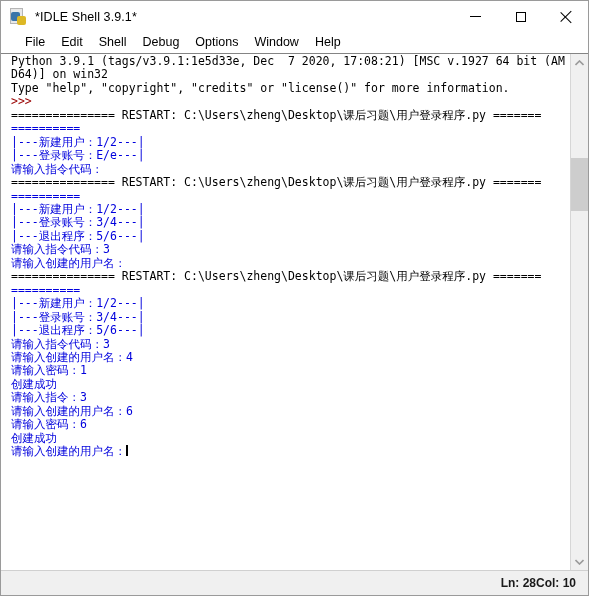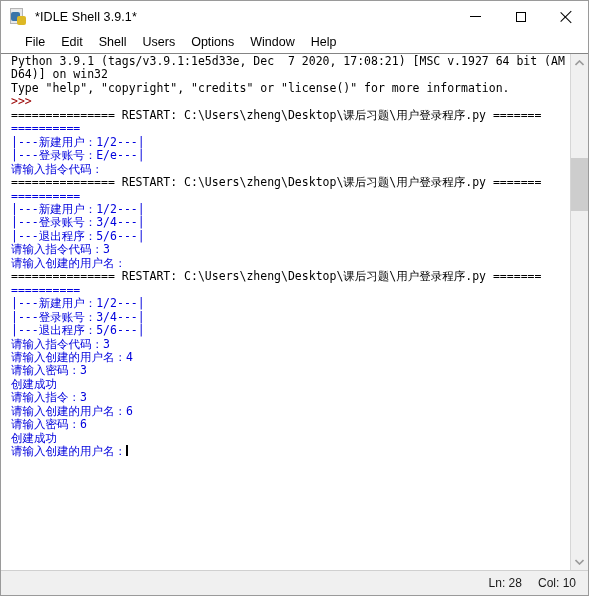--- a/index.html
+++ b/index.html
@@ -192,22 +192,22 @@
     background: #f0f0f0;
     border-top: 1px solid #d0d0d0;
     display: flex;
     align-items: center;
     justify-content: flex-end;
     padding-right: 12px;
   }
   .status-item {
     font-size: 12px;
     color: #1a1a1a;
-    margin-left: 16px;
     white-space: nowrap;
+    font-weight: bold;
   }
 </style>
 </head>
 <body>
 
 <div class="window">
 
   <div class="titlebar">
     <div class="app-icon">
       <div class="sheet"></div>
@@ -225,21 +225,21 @@
       <div class="winbtn close">
         <span class="glyph-close"></span>
       </div>
     </div>
   </div>
 
   <div class="menubar">
     <div class="menuitem">File</div>
     <div class="menuitem">Edit</div>
     <div class="menuitem">Shell</div>
-    <div class="menuitem">Users</div>
+    <div class="menuitem">Debug</div>
     <div class="menuitem">Options</div>
     <div class="menuitem">Window</div>
     <div class="menuitem">Help</div>
   </div>
 
   <div class="content">
     <div class="textarea" id="shell-text">
         <div class="line c-black"><span>Python 3.9.1 (tags/v3.9.1:1e5d33e, Dec  7 2020, 17:08:21) [MSC v.1927 64 bit (AM</span></div>
         <div class="line c-black"><span>D64)] on win32</span></div>
         <div class="line c-black"><span>Type "help", "copyright", "credits" or "license()" for more information.</span></div>
@@ -256,21 +256,21 @@
         <div class="line c-blue"><span>|---退出程序：5/6---|</span></div>
         <div class="line c-blue"><span>请输入指令代码：3</span></div>
         <div class="line c-blue"><span>请输入创建的用户名：</span></div>
         <div class="line c-black"><span>=============== RESTART: C:\Users\zheng\Desktop\课后习题\用户登录程序.py =======</span></div>
         <div class="line c-blue"><span>==========</span></div>
         <div class="line c-blue"><span>|---新建用户：1/2---|</span></div>
         <div class="line c-blue"><span>|---登录账号：3/4---|</span></div>
         <div class="line c-blue"><span>|---退出程序：5/6---|</span></div>
         <div class="line c-blue"><span>请输入指令代码：3</span></div>
         <div class="line c-blue"><span>请输入创建的用户名：4</span></div>
-        <div class="line c-blue"><span>请输入密码：3</span></div>
+        <div class="line c-blue"><span>请输入密码：1</span></div>
         <div class="line c-blue"><span>创建成功</span></div>
         <div class="line c-blue"><span>请输入指令：3</span></div>
         <div class="line c-blue"><span>请输入创建的用户名：6</span></div>
         <div class="line c-blue"><span>请输入密码：6</span></div>
         <div class="line c-blue"><span>创建成功</span></div>
         <div class="line c-blue"><span>请输入创建的用户名：</span><span class="caret"></span></div>
       </div>
 
     <div class="vscroll">
       <div class="sb-arrow">

